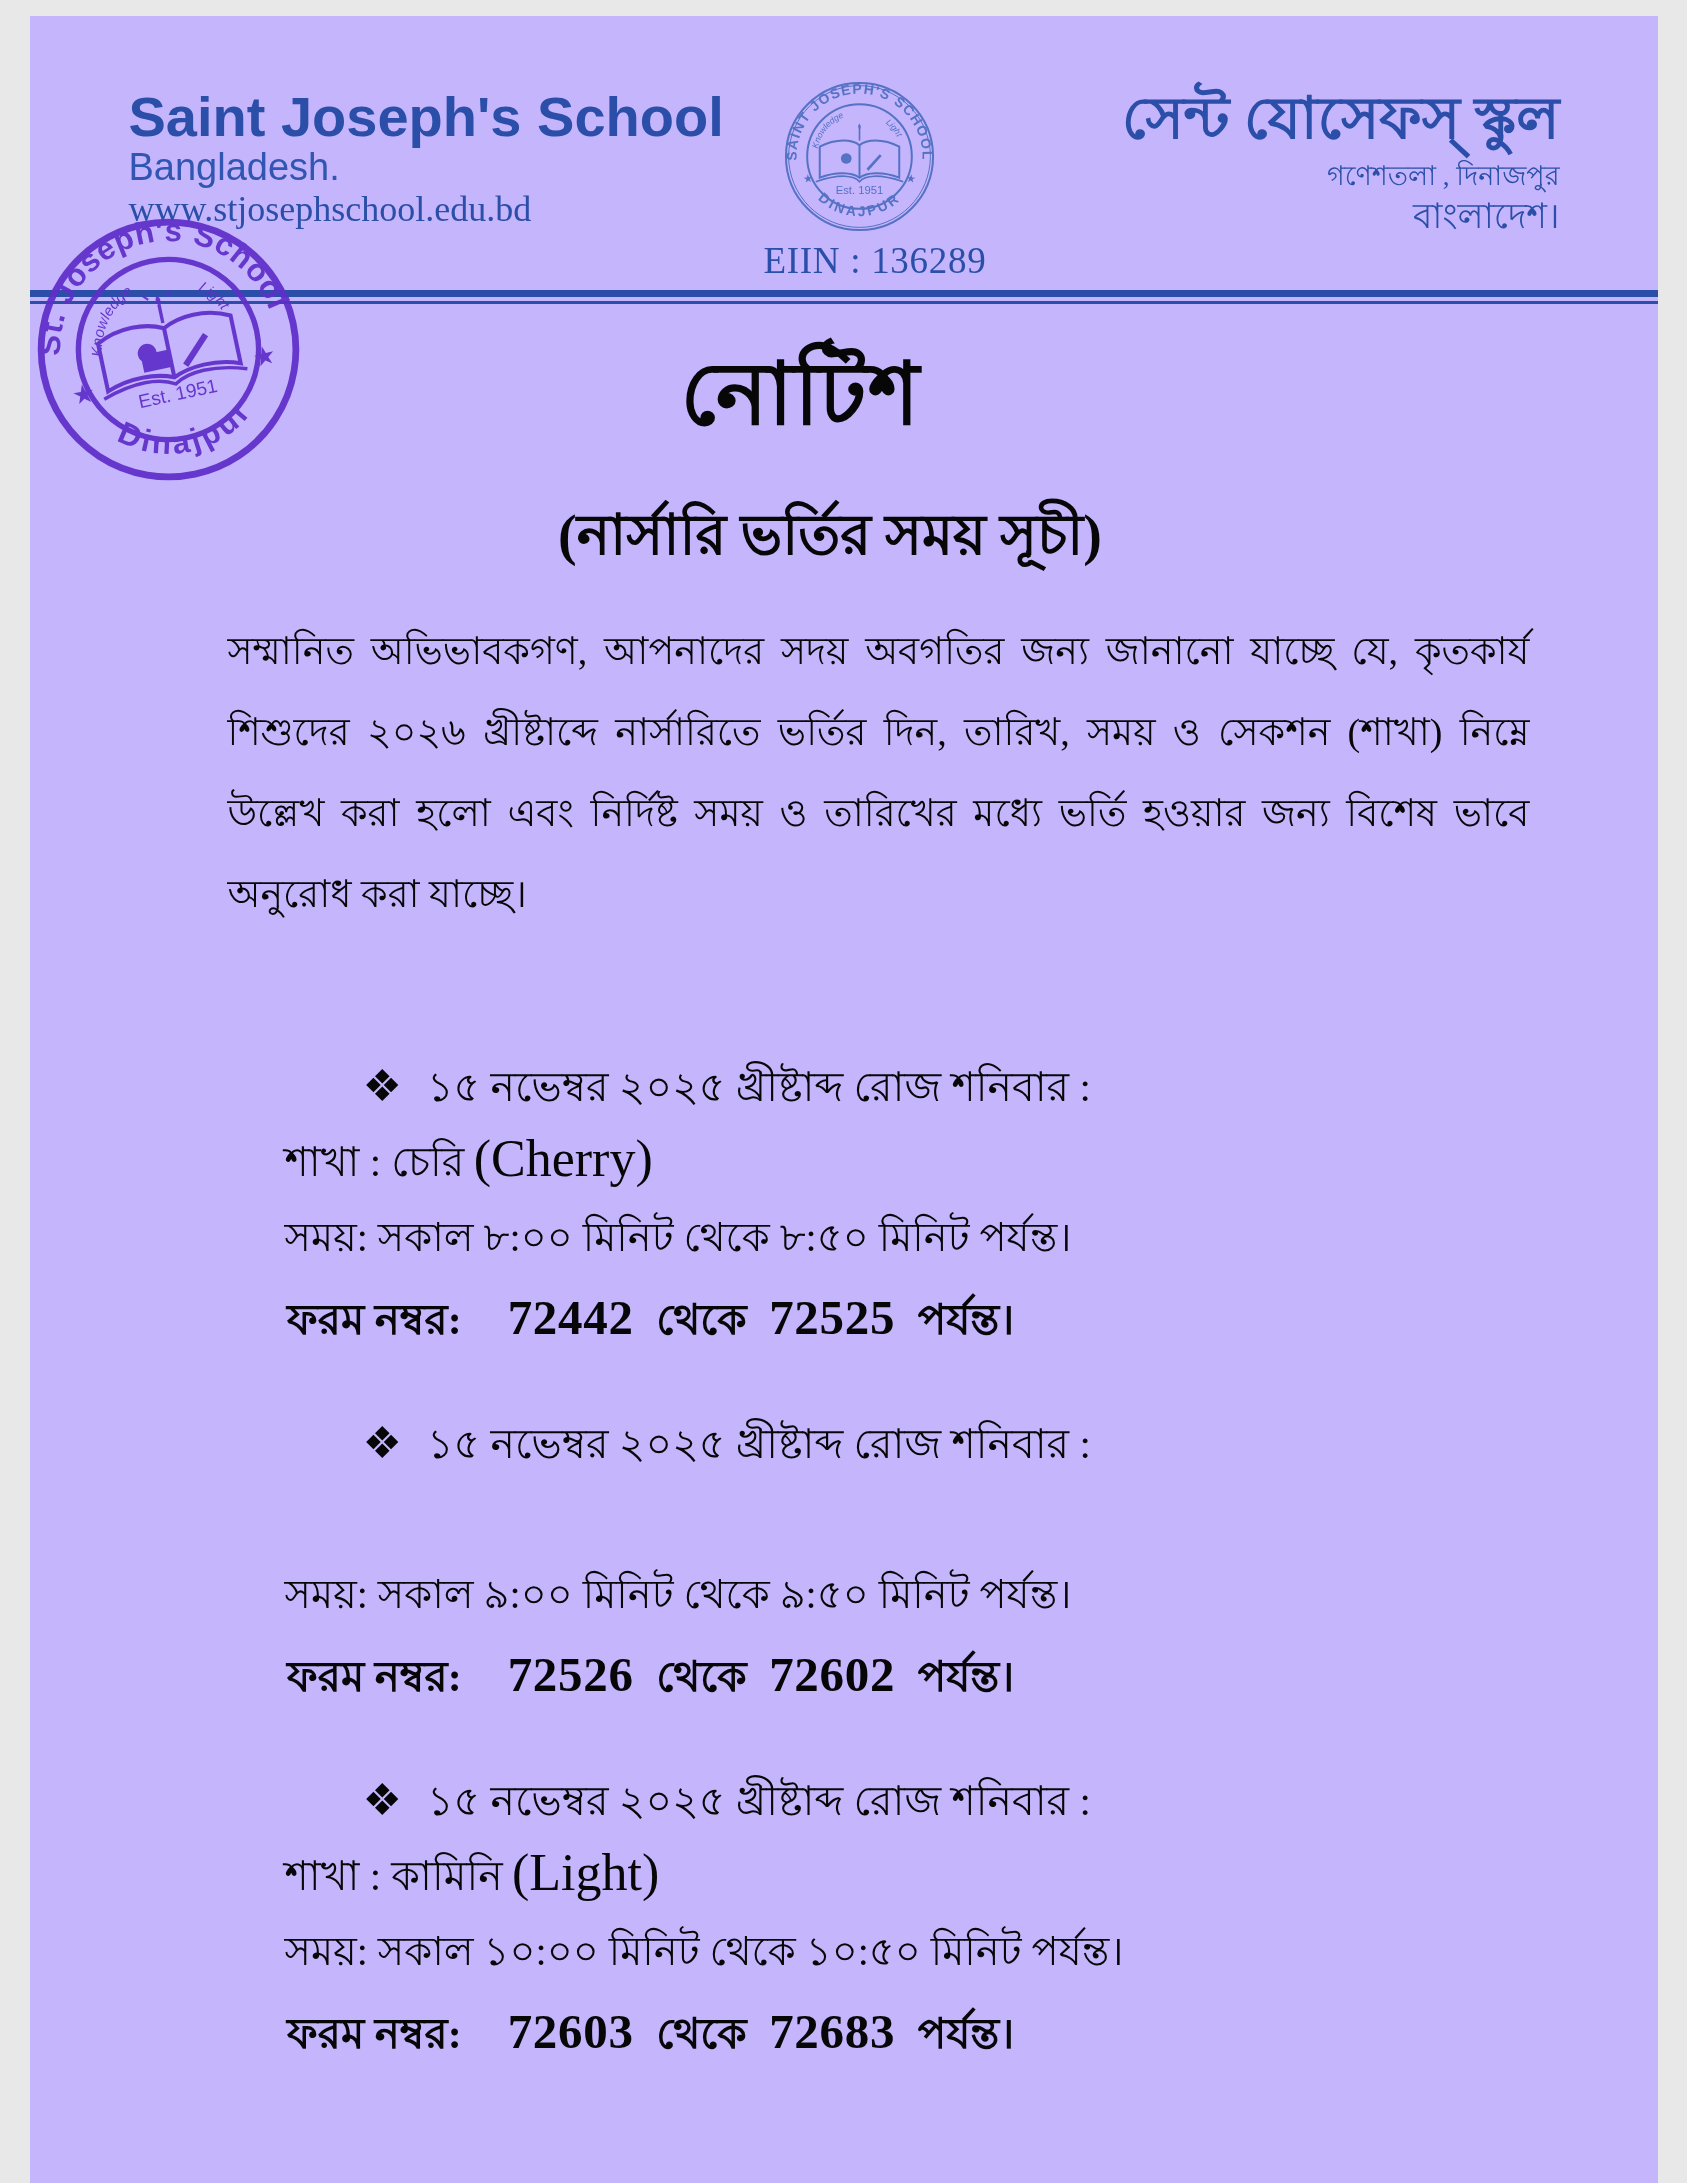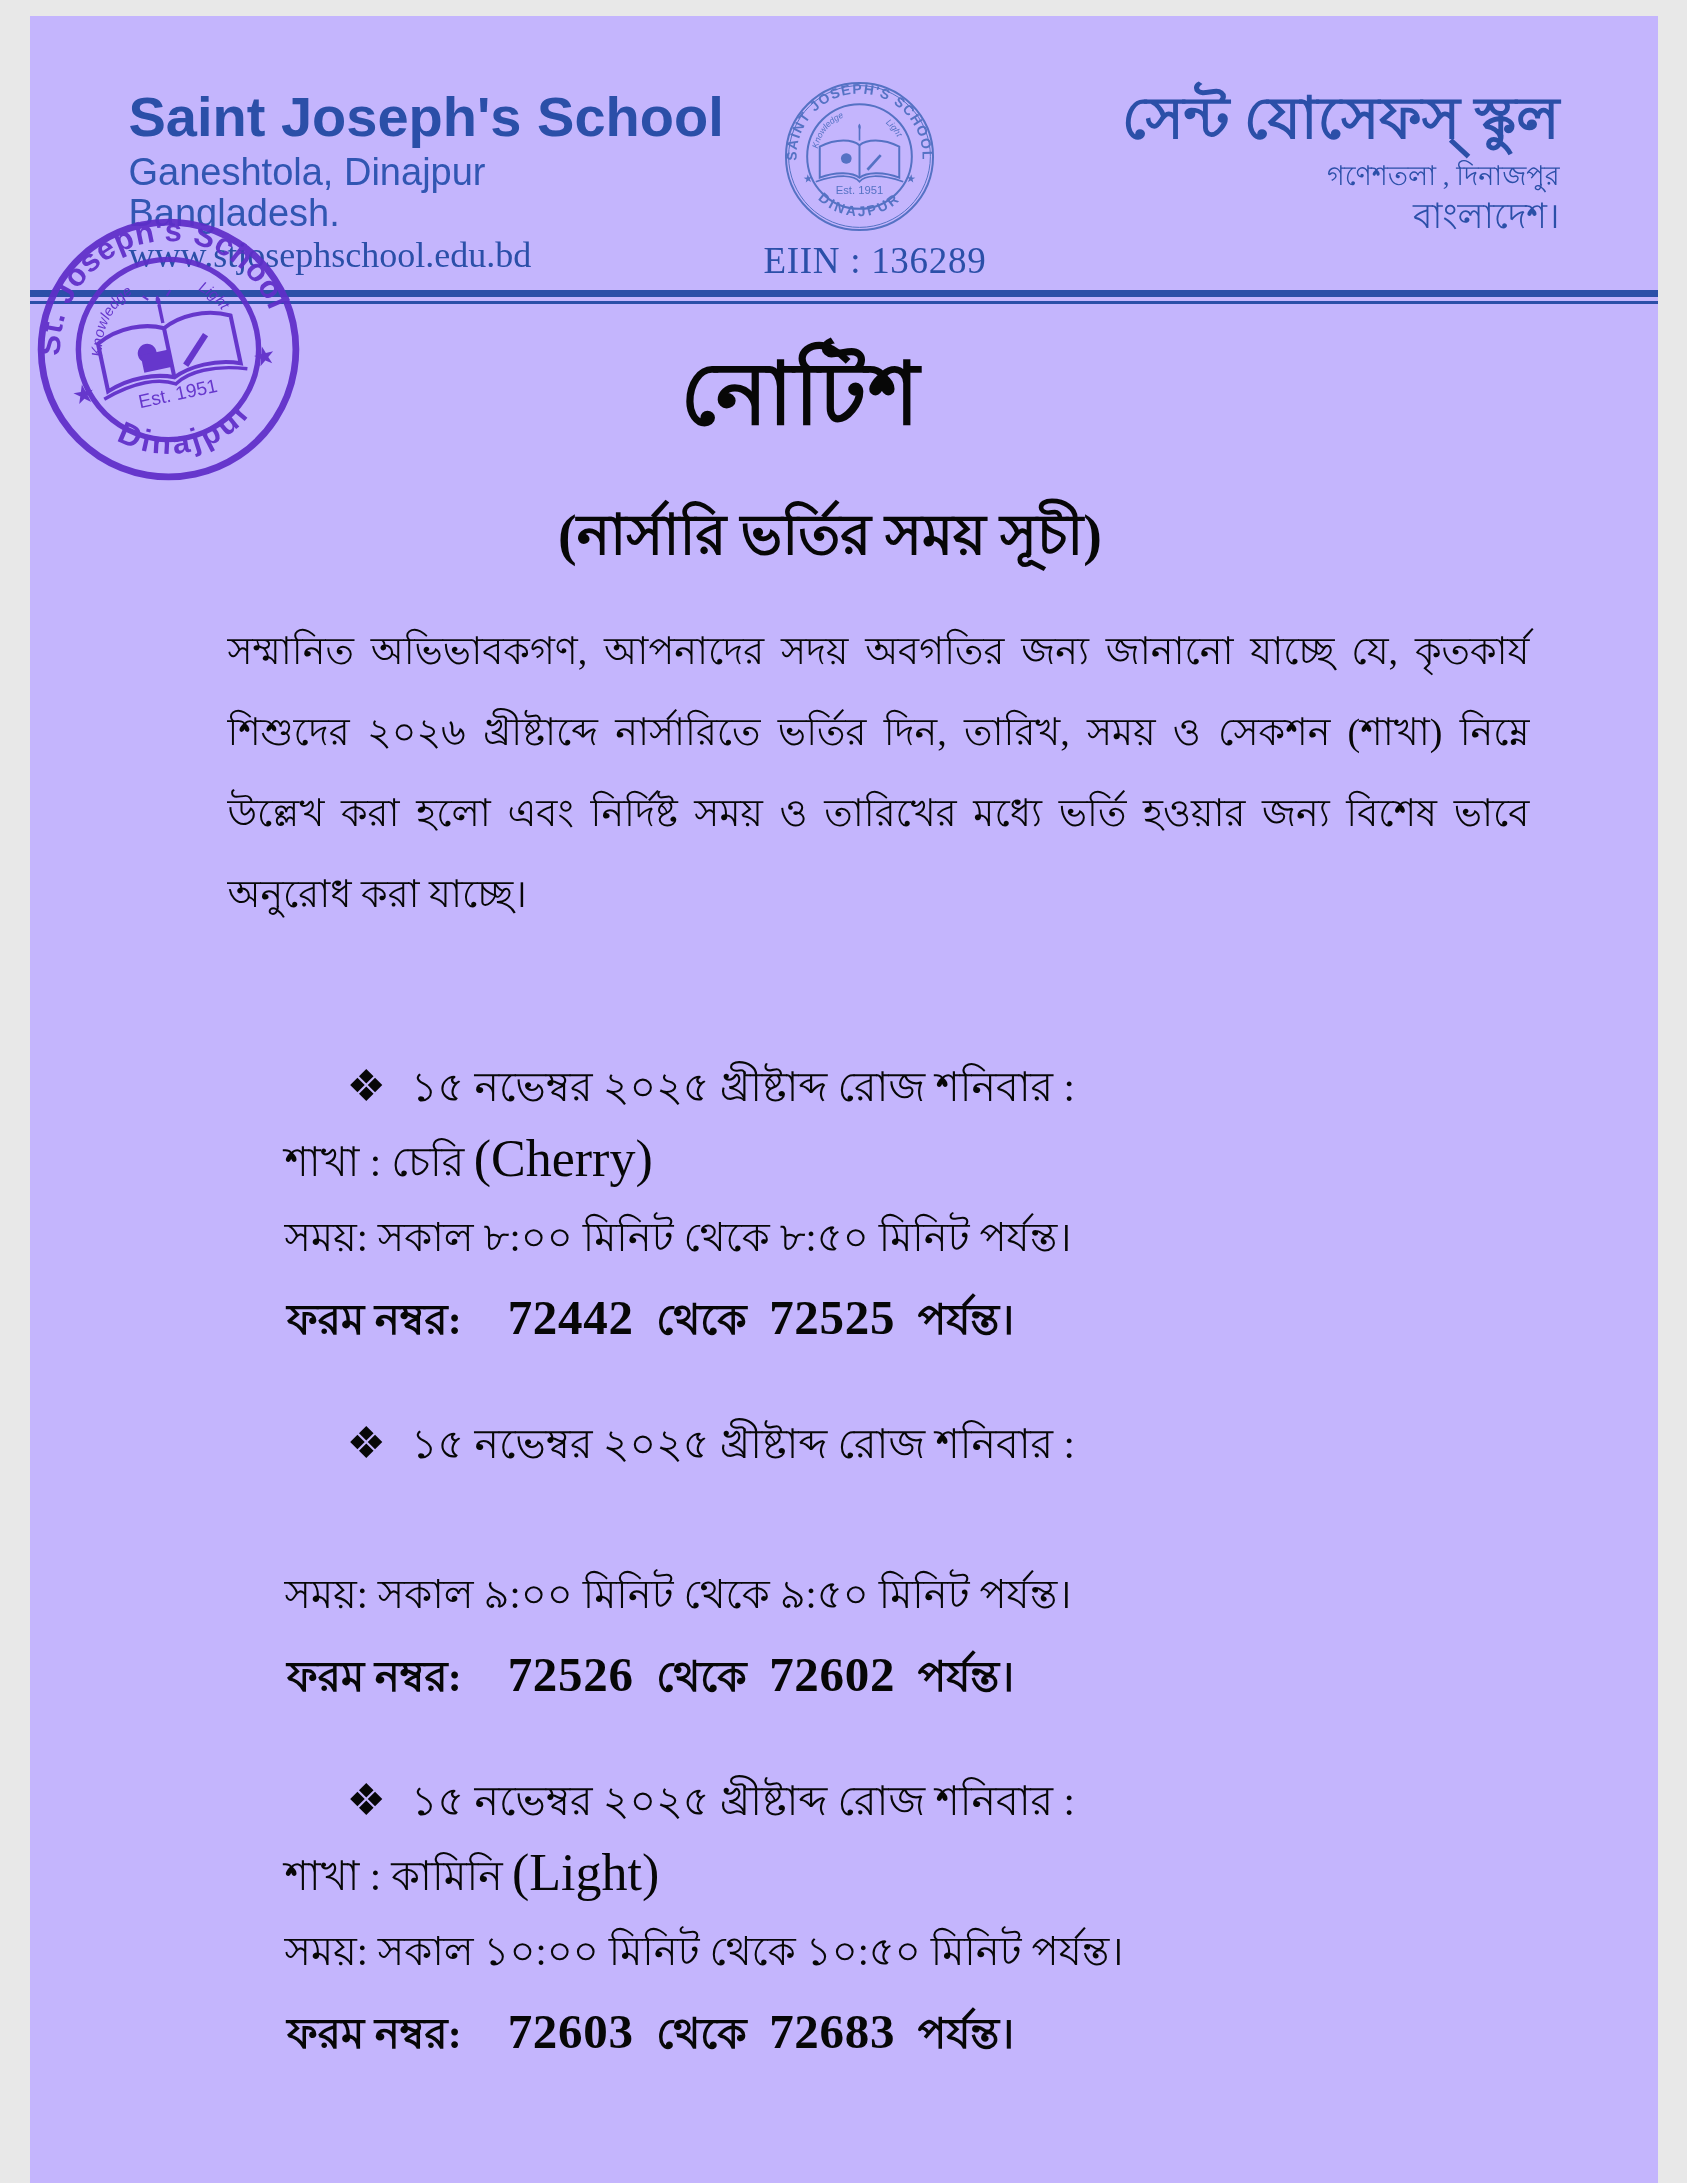--- a/index.html
+++ b/index.html
@@ -82,21 +82,21 @@
   
   .intro {
     position:absolute; left:198px; top:595px; width:1302px;
     font-size:38px; line-height:81px;
     text-align:justify; text-justify:inter-word;
   }
 
   
   .section { position:absolute; left:255px; width:1257px; height:311px; }
   .sec-line { position:absolute; white-space:nowrap; }
-  .sec-date { top:0; left:62px; font-size:41px;text-align:center; }
+  .sec-date { top:0; left:78px; font-size:41px;text-align:center; }
   .bullet { font-size:44px; margin-right:25px; letter-spacing:0; }
   .sec-branch { top:74px; left:0; font-size:41px; }
   .en-serif {
     font-family:"Liberation Serif", serif;
     font-size:52px; margin-left:9.3px;
   }
   .sec-time { top:151px; left:0; font-size:40px; }
   .sec-form { top:232px; left:2.6px; font-size:42px; font-weight:bold; }
   .form-label { margin-right:46px; }
   .form-num {
@@ -109,21 +109,20 @@
   
   .seal-ring-text { font-family:"Liberation Sans", sans-serif; }
 </style>
 </head>
 <body>
 
 <div class="page">
 
   <div class="header-left">
     <div class="school-name-en">Saint Joseph's School</div>
-    <div class="addr-en">Ganeshtola, Dinajpur</div>
     <div class="addr-en2">Bangladesh.</div>
     <div class="website">www.stjosephschool.edu.bd</div>
   </div>
 
   <div class="header-center">
     
     <svg width="165" height="159" viewBox="0 0 240 240">
       <g fill="none" stroke="#5572c4" stroke-width="3">
         <circle cx="120" cy="120" r="111"></circle>
         <circle cx="120" cy="120" r="107" stroke-width="1.5"></circle>

